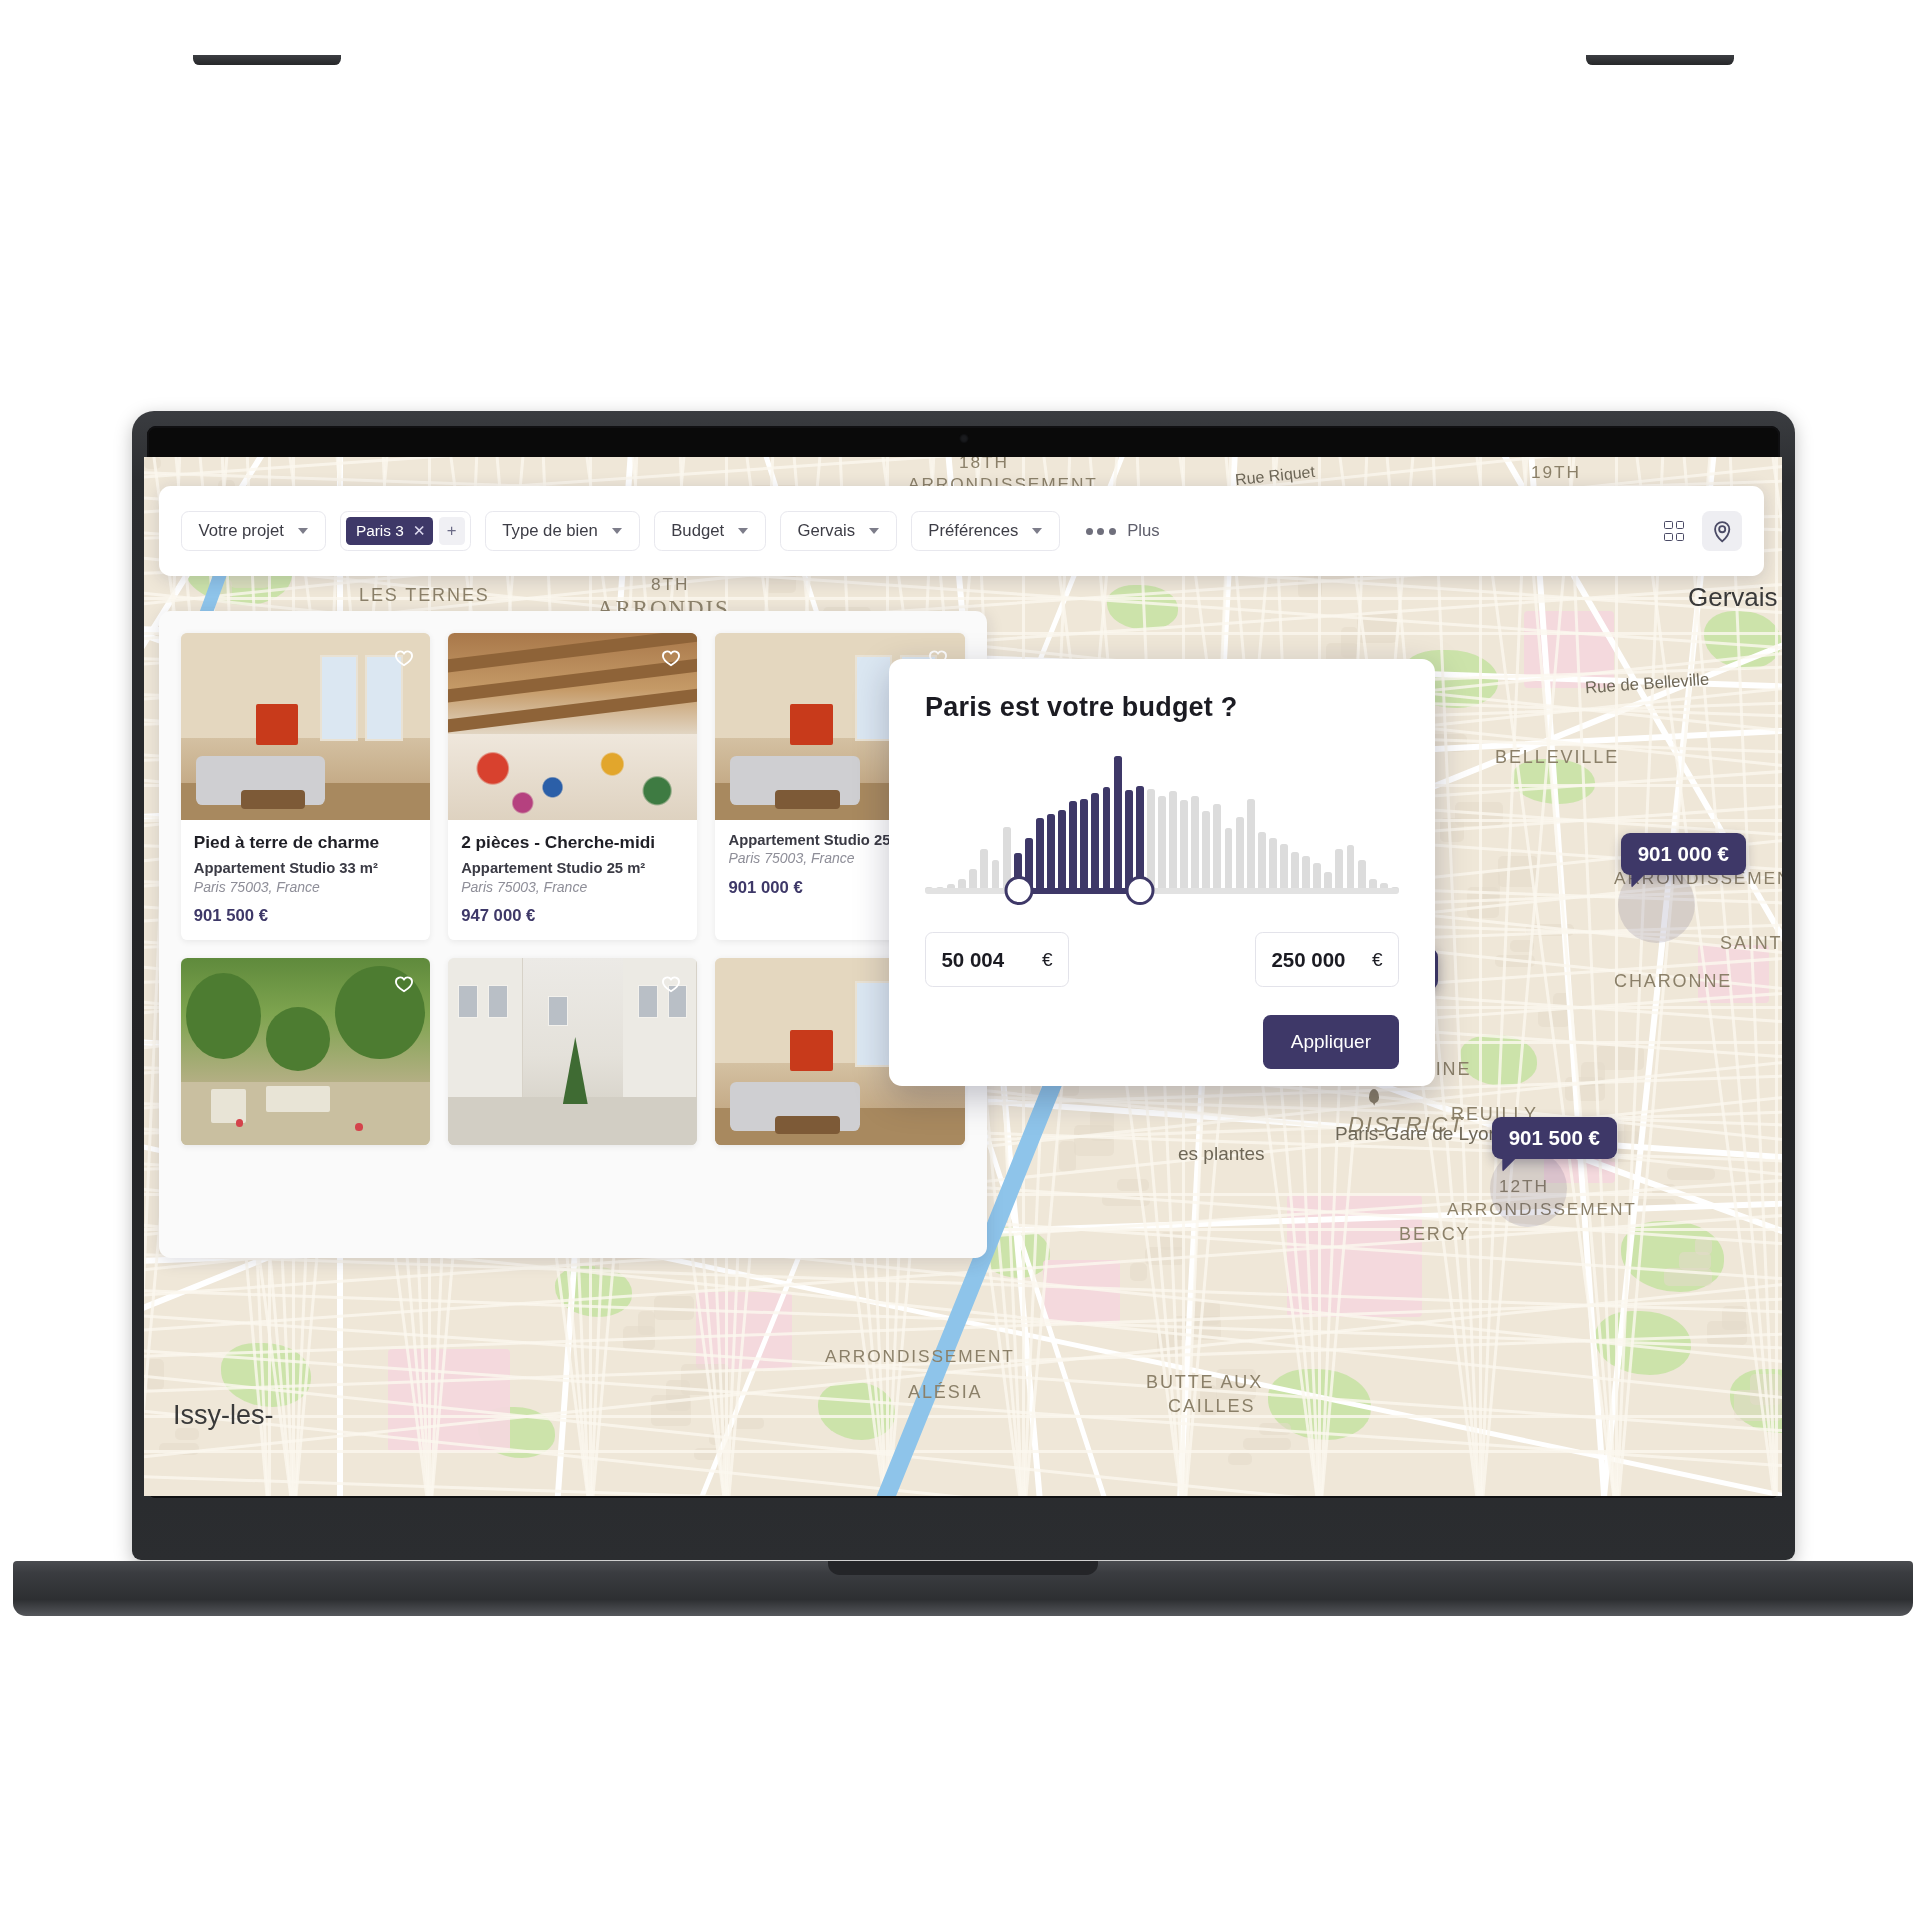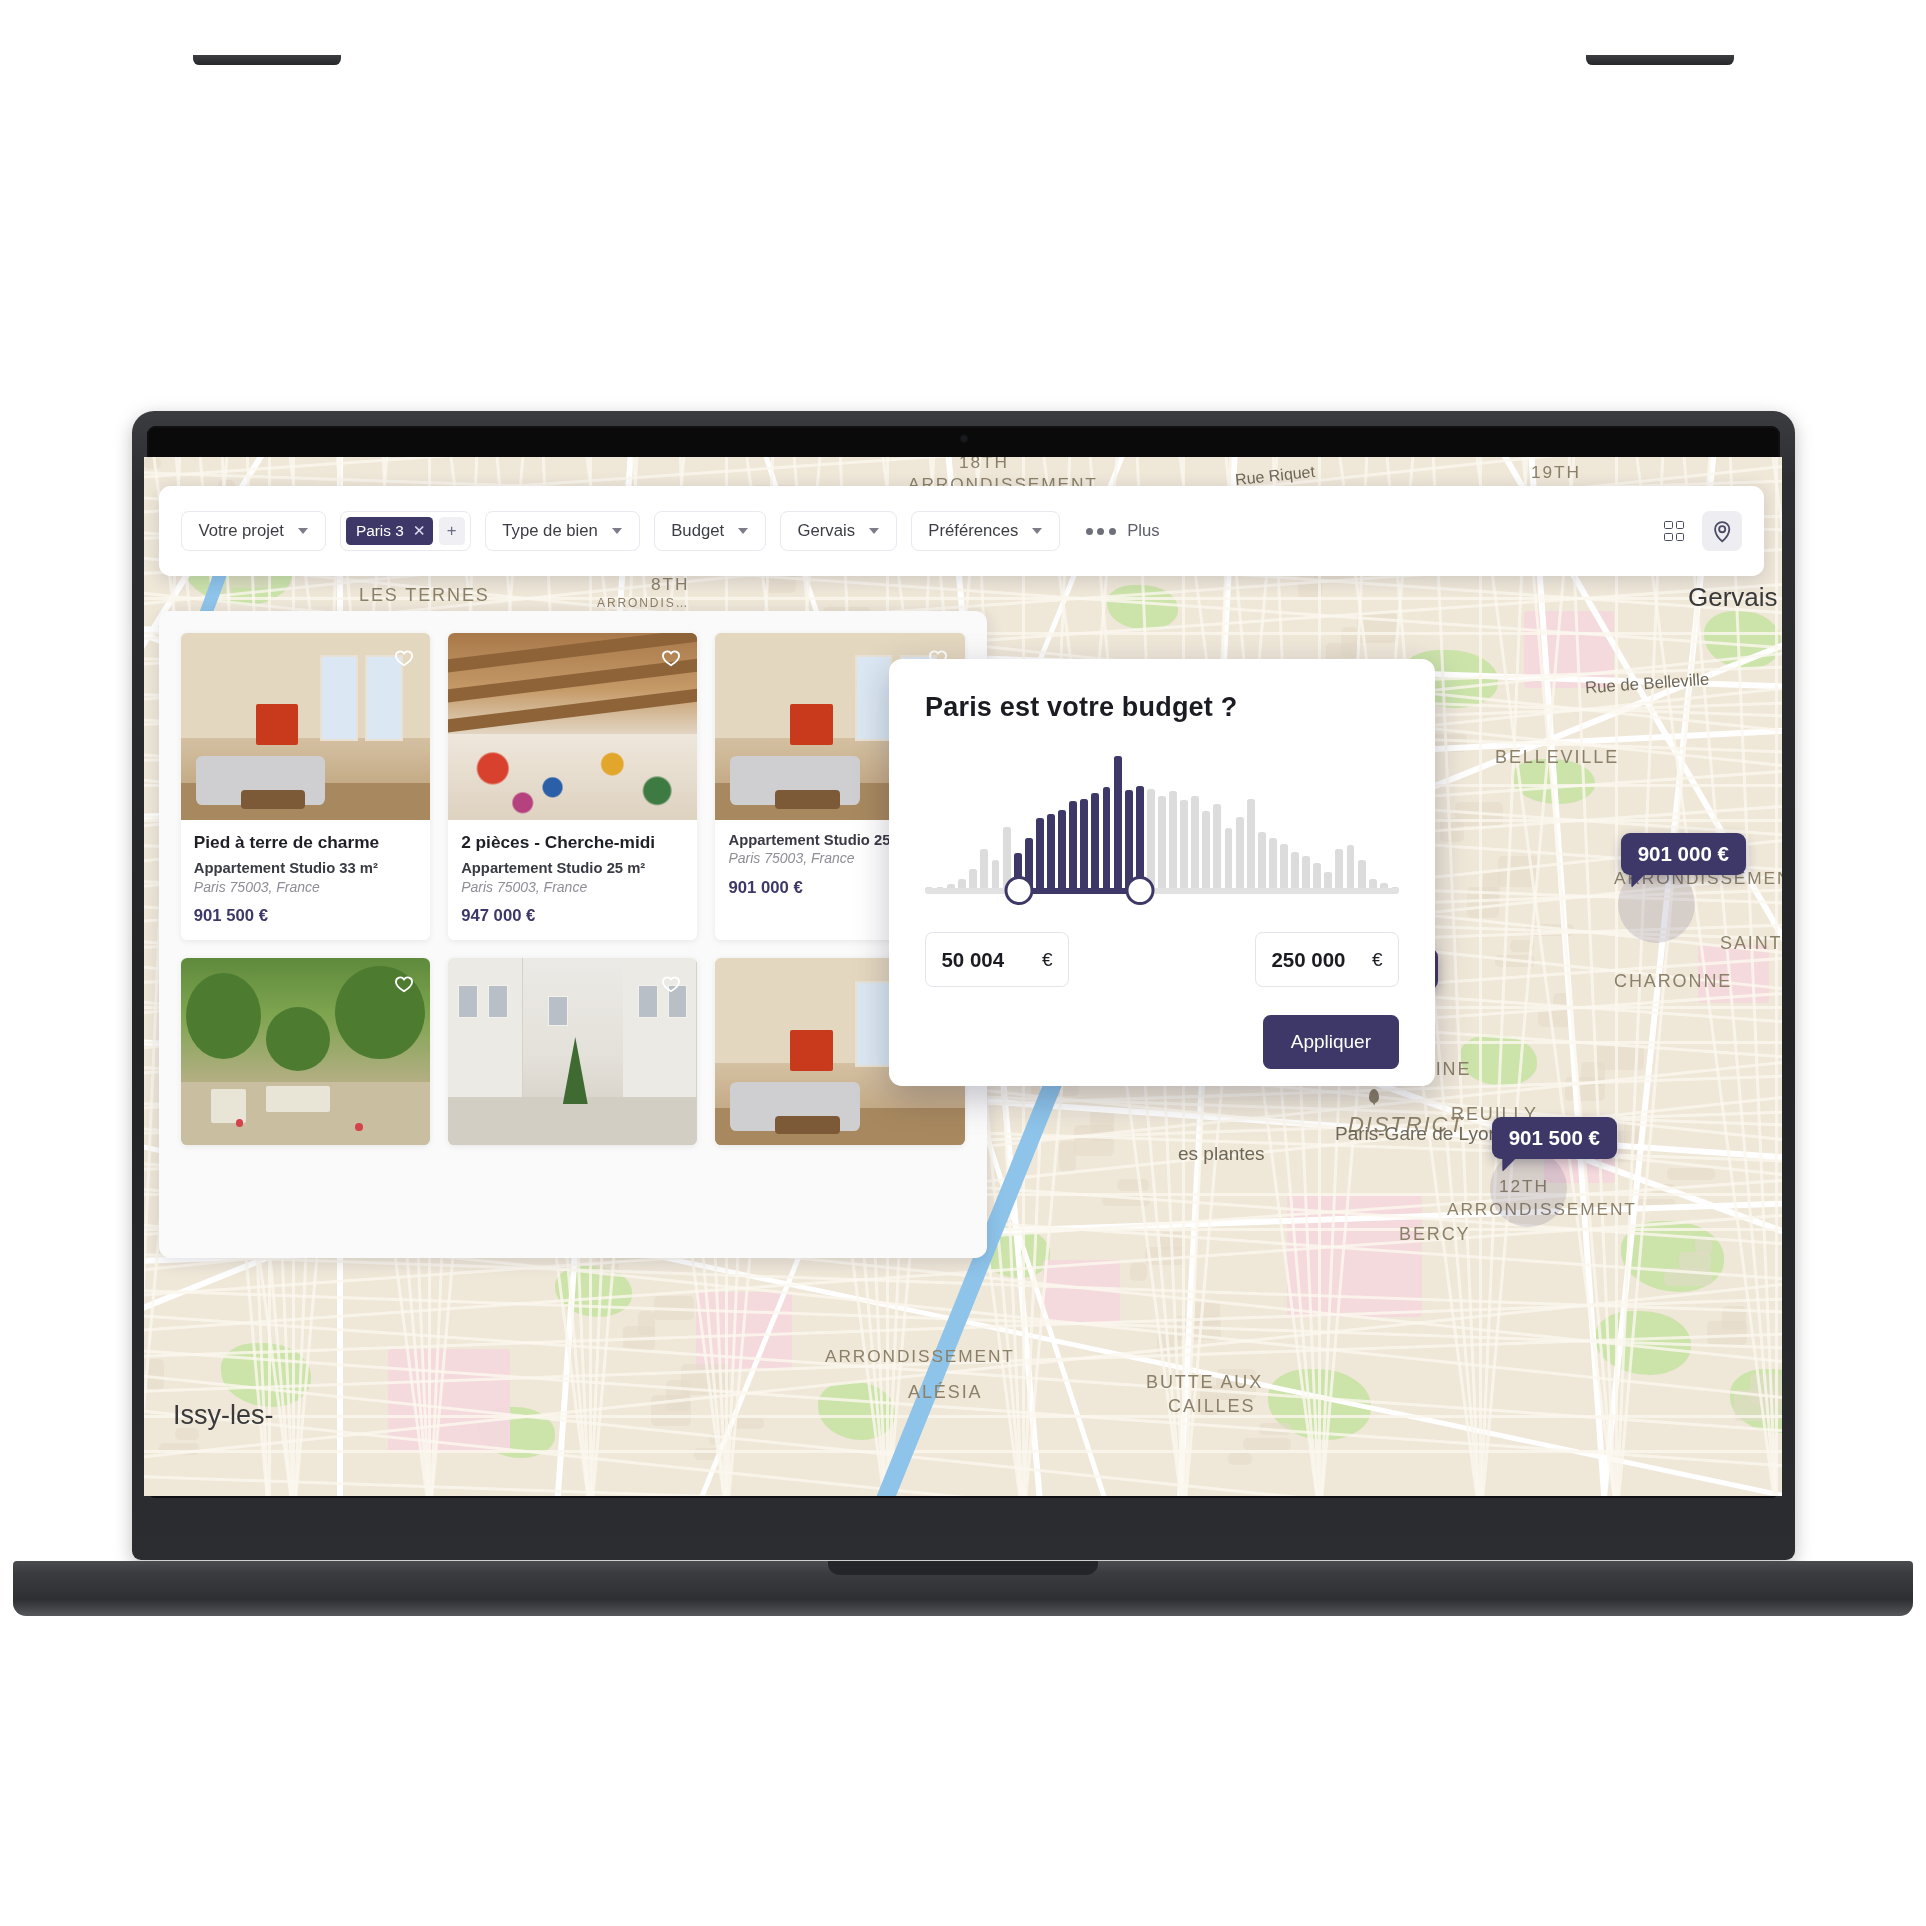--- a/index.html
+++ b/index.html
@@ -562,21 +562,21 @@
           <div class="river" style="left:77px;top:96px;width:13px;height:167px;transform:rotate(20deg)"></div>
           <div class="poi-pin" style="left:1225px;top:632px"></div>
         </div>
       <div id="map-labels">
           <div class="map-label" style="left:815px;top:-5.1px;font-size:17.3px;">18TH</div>
           <div class="map-label" style="left:764px;top:16.7px;font-size:17.3px;">ARRONDISSEMENT</div>
           <div class="map-label street" style="left:1091px;top:10.3px;font-size:16px;transform:rotate(-6deg);">Rue Riquet</div>
           <div class="map-label" style="left:1387px;top:5.1px;font-size:17.3px;">19TH</div>
           <div class="map-label" style="left:215px;top:128px;font-size:18px;">LES TERNES</div>
           <div class="map-label" style="left:507px;top:117px;font-size:17.3px;">8TH</div>
-          <div class="map-label" style="left:453px;top:139px;font-size:12px;">ARRONDIS…</div>
+          <div class="map-label" style="left:453px;top:139px;font-size:23px;font-family:Liberation Serif, serif;">ARRONDIS…</div>
           <div class="map-label city" style="left:1544px;top:125px;font-size:26px;">Gervais</div>
           <div class="map-label street" style="left:1441px;top:217px;font-size:16.7px;transform:rotate(-4deg);">Rue de Belleville</div>
           <div class="map-label" style="left:1351px;top:290px;font-size:18px;">BELLEVILLE</div>
           <div class="map-label" style="left:1522px;top:388px;font-size:17.3px;">20TH</div>
           <div class="map-label" style="left:1470px;top:411px;font-size:17.3px;">ARRONDISSEMENT</div>
           <div class="map-label" style="left:1181px;top:469px;font-size:17.3px;">11TH</div>
           <div class="map-label" style="left:1576px;top:476px;font-size:18px;">SAINT-BLAISE</div>
           <div class="map-label" style="left:1470px;top:514px;font-size:18px;">CHARONNE</div>
           <div class="map-label" style="left:1165px;top:602px;font-size:18px;">SAINT-ANTOINE</div>
           <div class="map-label" style="left:1204px;top:655px;font-size:22px;font-style:italic;">DISTRICT</div>

